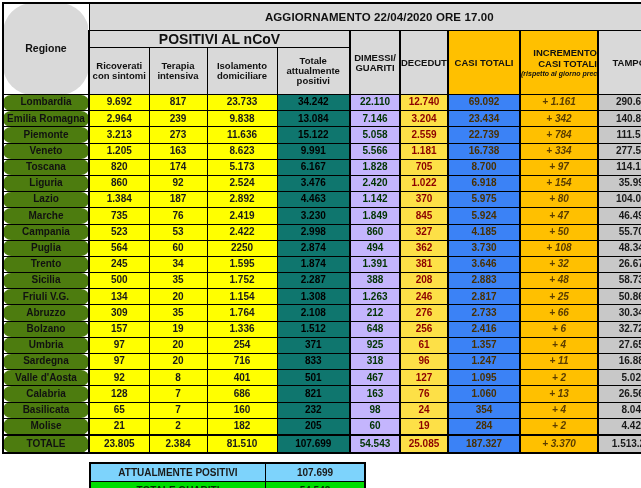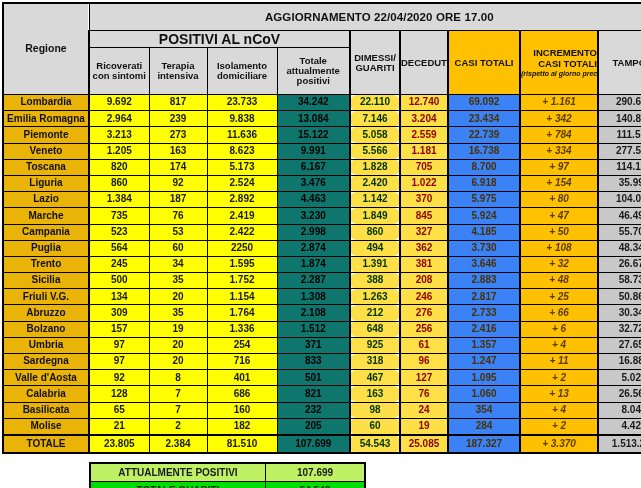--- a/index.html
+++ b/index.html
@@ -33,21 +33,21 @@
     text-align: center;
     vertical-align: middle;
     font-weight: bold;
     line-height: 1.05;
     overflow: hidden;
     white-space: nowrap;
   }
 
   
   .frame-top { border-top: 2px solid #000 !important; }
-  .frame-left { border-left: 2px solid #000 !important; }
+  .frame-left { border-left: 2px solid #000 !important; border-radius: 30px; }
   .frame-right { border-right: 2px solid #000 !important; }
   .frame-bottom { border-bottom: 2px solid #000 !important; }
 
   
   .hdr-title {
     background: #d9d9d9;
     font-size: 11.5px;
     letter-spacing: .1px;
     height: 26px;
   }
@@ -84,26 +84,26 @@
   }
   .hdr-orange .main-line { display: block; line-height: 1.2; text-align: right; }
   .thick-col-left { border-left: 2px solid #000 !important; }
 
   
   tbody td {
     height: 15.2px;
     font-size: 10px;
   }
   .c-region {
-    background: #eab308;
+    background: #4d7c0f;
     font-size: 10px;
   }
   .c-yellow { background: #ffff00; color: #1a1a1a; }
   .c-yellow-bold { background: #0f766e; color: #000000; font-weight: bold; }
-  .c-green { background: #fde047; color: #003300; border-radius: 7px; }
+  .c-green { background: #c4b5fd; color: #003300; }
   .c-red { background: #fde047; color: #8c0000; }
   .c-orange { background: #3b82f6; color: #4a3000; }
   .c-orange-inc { background: #ffc000; color: #5a3c00; font-style: italic; margin-left: 44px; }
   .c-gray { background: #c8c8c8; color: #1a1a1a; }
 
   tbody tr.total td { border-top: 2px solid #000 !important; }
   tbody tr.total td { height: 16px; }
 
   
   table.summary {
@@ -119,21 +119,21 @@
     text-align: center;
     vertical-align: middle;
     white-space: nowrap;
   }
   table.summary tr:first-child td { border-top: 2px solid #000; }
   table.summary tr:last-child td { border-bottom: 2px solid #000; }
   table.summary td:first-child { border-left: 2px solid #000; }
   table.summary td:last-child { border-right: 2px solid #000; }
   .s-label { width: 172px; }
   .s-value { width: 96px; }
-  .s-yellow { background: #bef264; color: #1a1a1a; }
+  .s-yellow { background: #7dd3fc; color: #1a1a1a; }
   .s-green  { background: #00dd00; color: #003300; }
 </style>
 </head>
 <body>
 
 <div id="sheet">
 
   <table class="covid">
     <colgroup>
       <col style="width:86px">

